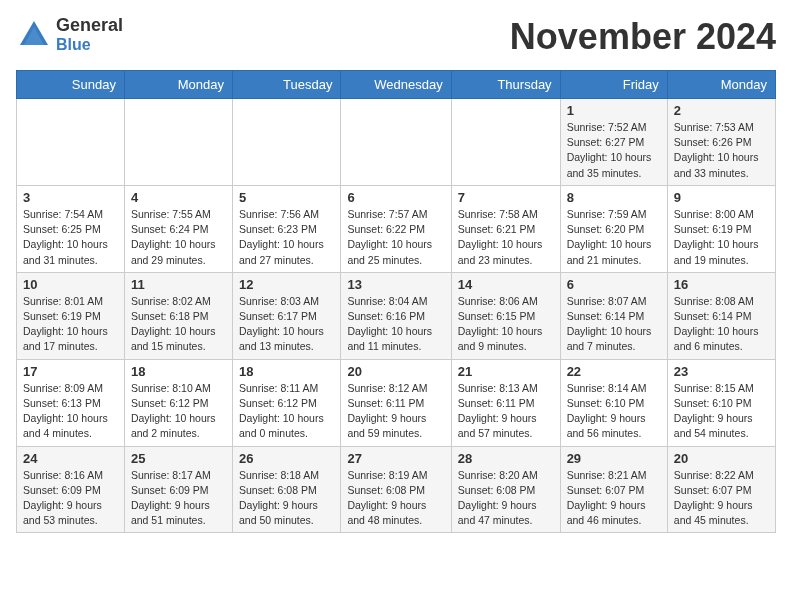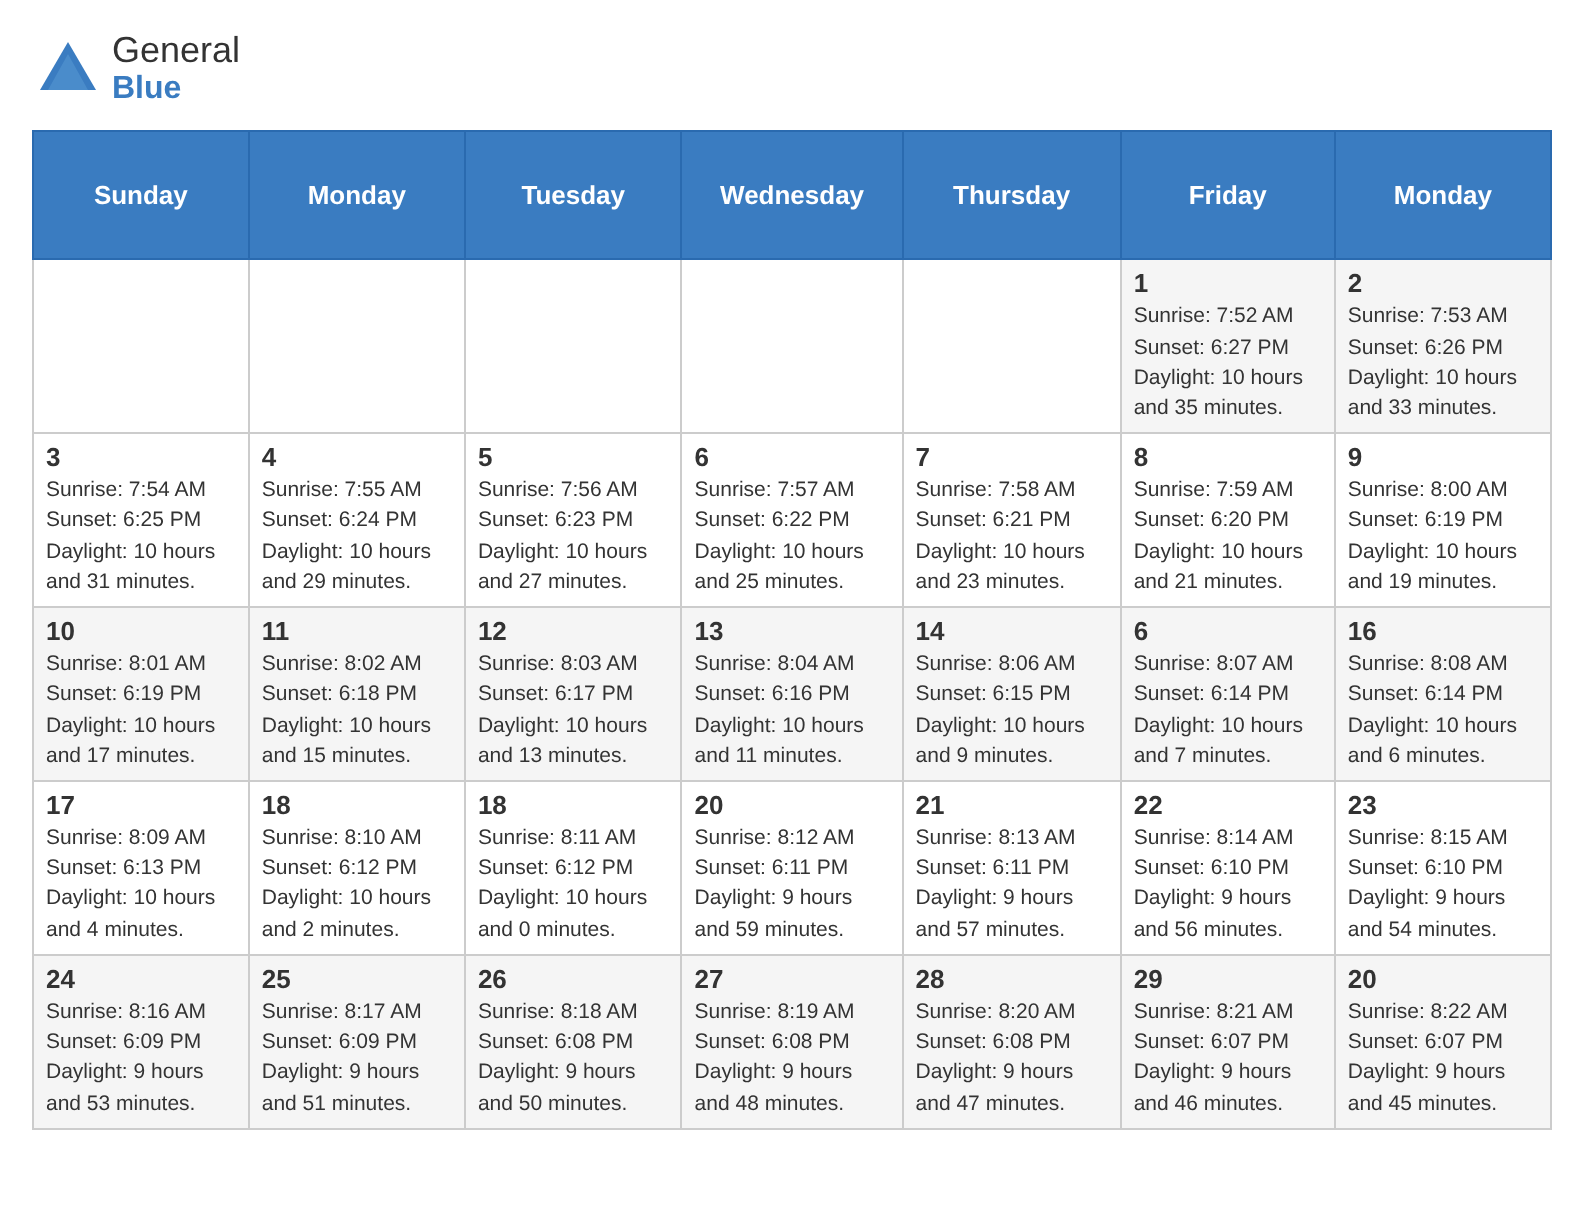--- a/index.html
+++ b/index.html
@@ -21,21 +21,21 @@
       align-items: center;
       gap: 4px;
     }
     .logo-text {
       display: flex;
       flex-direction: column;
       line-height: 1.1;
     }
     .logo-general {
       font-size: 18px;
-      font-weight: normal;
+      font-weight: bold;
       color: #333;
     }
     .logo-blue {
       font-size: 16px;
       font-weight: bold;
       color: #3a7cc1;
     }
     .logo-icon {
       width: 36px;
       height: 36px;
@@ -53,23 +53,23 @@
       color: #555;
     }
     .calendar {
       width: 100%;
       border-collapse: collapse;
     }
     .calendar thead tr th {
       background: #3a7cc1;
       color: #fff;
       font-size: 13px;
-      font-weight: bold;
-      padding: 24px 8px;
-      text-align: center;
+      font-weight: normal;
+      padding: 6px 8px;
+      text-align: right;
       border: 1px solid #2a6aaf;
     }
     .calendar tbody tr td {
       vertical-align: top;
       border: 1px solid #ccc;
       padding: 4px 6px;
       font-size: 11px;
       color: #333;
       width: 113px;
       min-height: 80px;
@@ -104,20 +104,21 @@
     <svg class="logo-icon" viewBox="0 0 36 36" xmlns="http://www.w3.org/2000/svg">
       <polygon points="18,4 32,28 4,28" fill="#3a7cc1"></polygon>
       <polygon points="18,10 28,28 8,28" fill="#5a9cd6" opacity="0.5"></polygon>
     </svg>
     <div class="logo-text">
       <span class="logo-general">General</span>
       <span class="logo-blue">Blue</span>
     </div>
   </div>
   <div class="title-area">
+    <div class="month-title">November 2024</div>
   </div>
 </div>
 
 <table class="calendar">
   <thead>
     <tr>
     <th>Sunday</th>
         <th>Monday</th>
         <th>Tuesday</th>
         <th>Wednesday</th>

